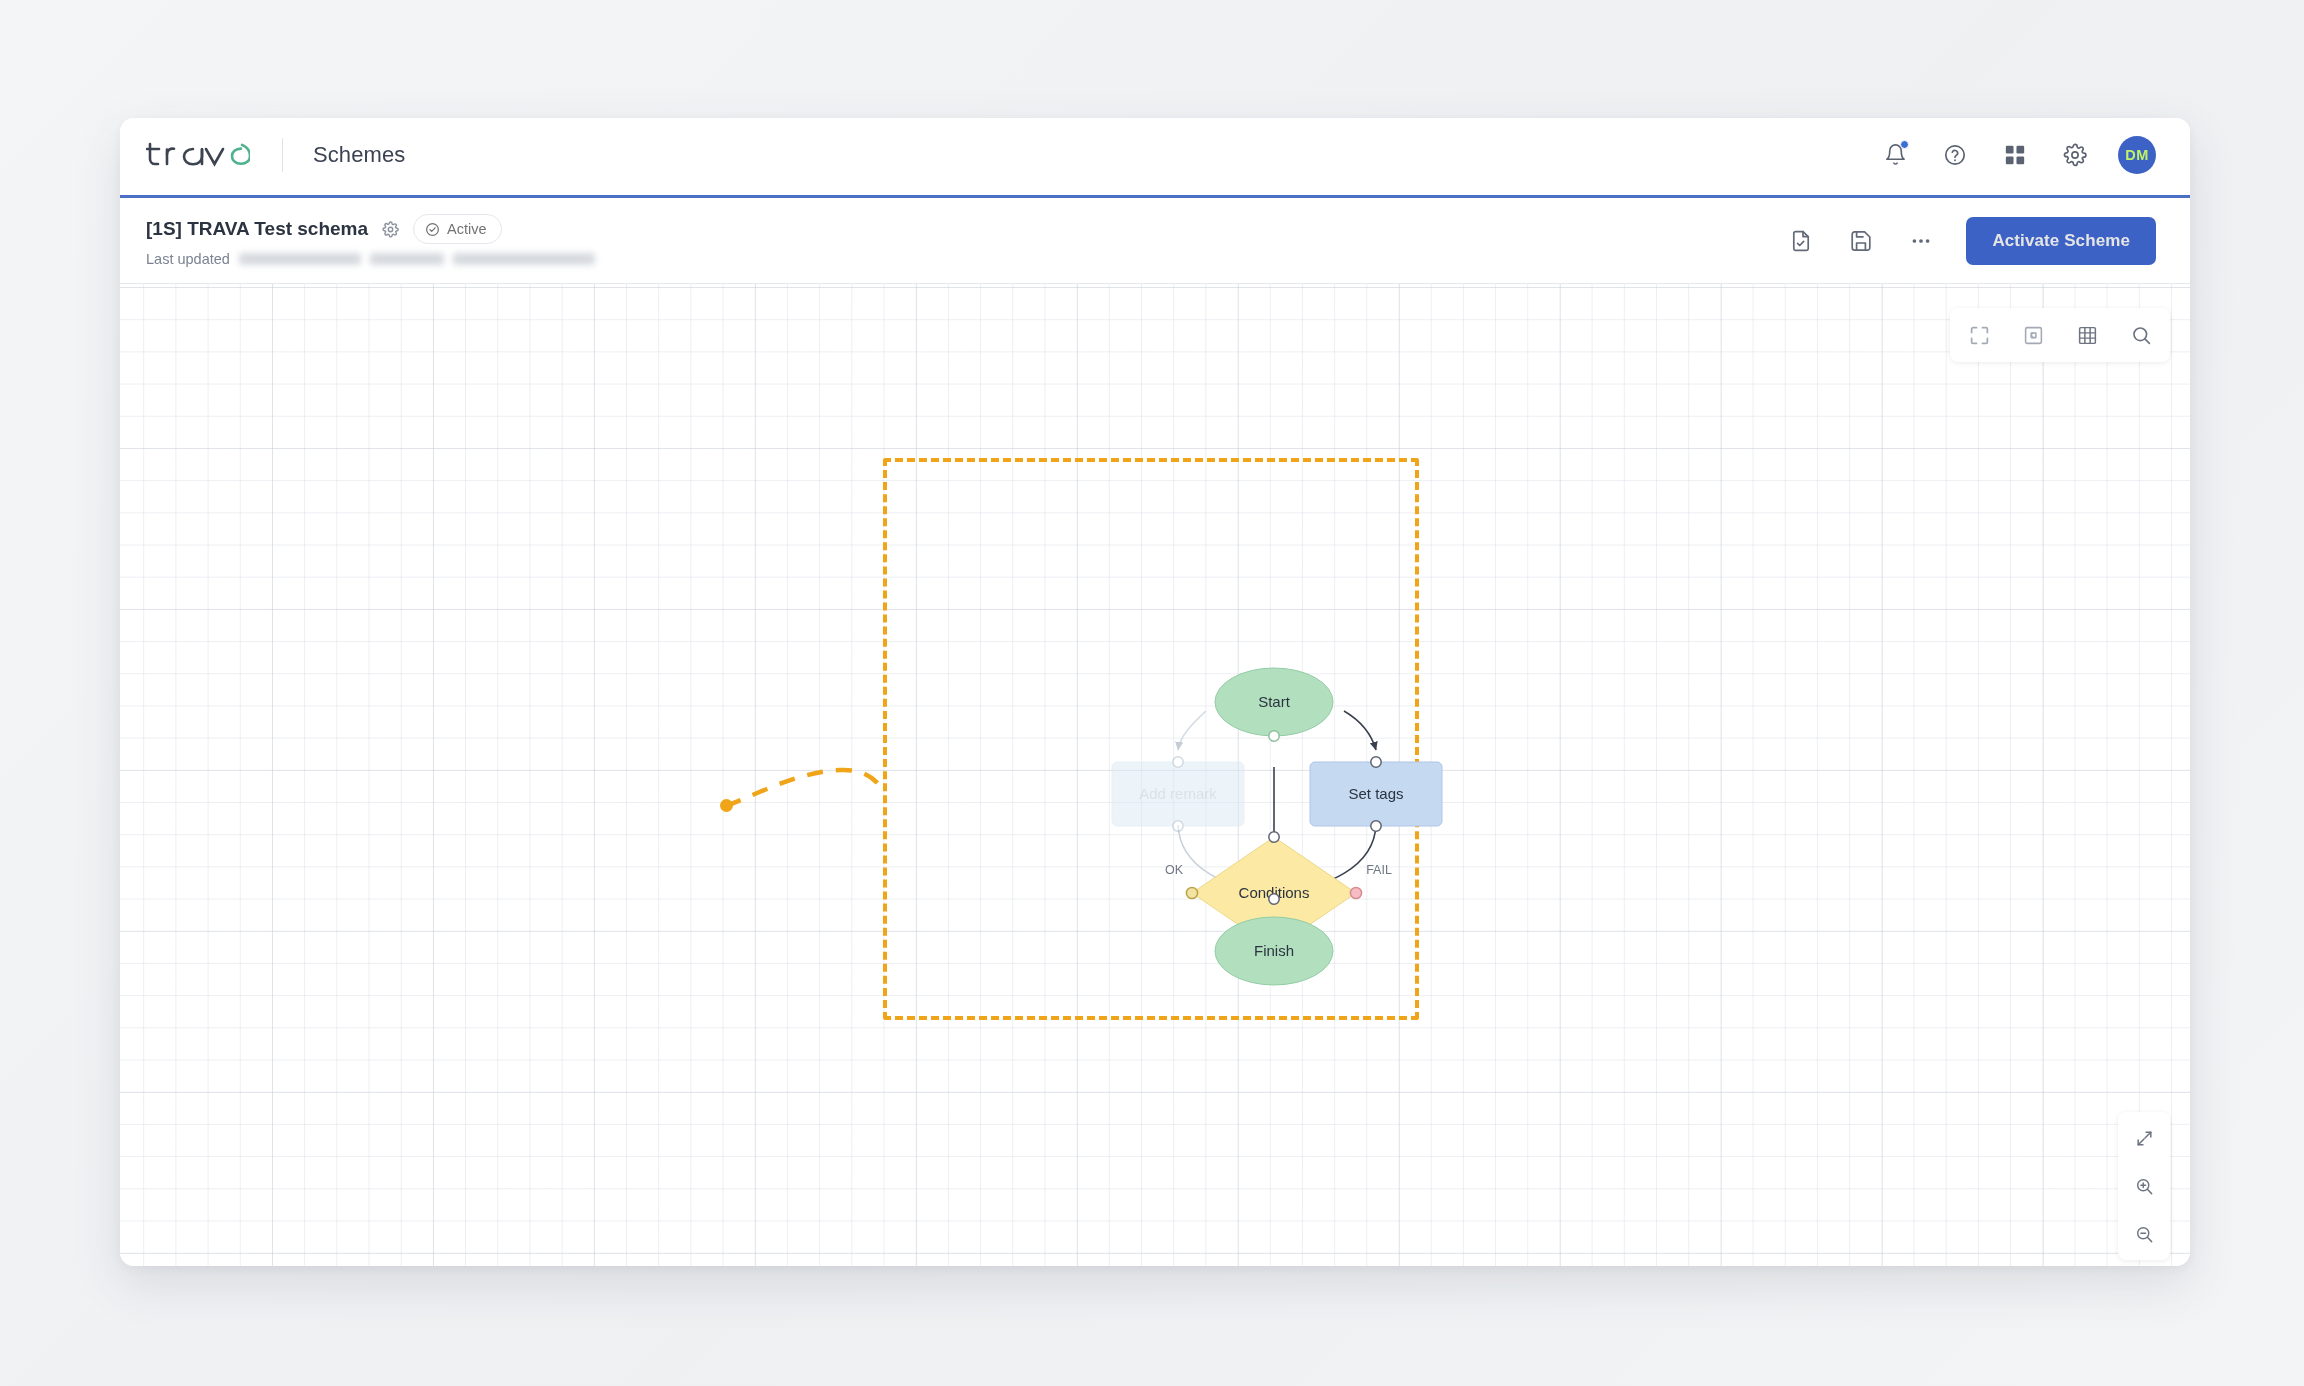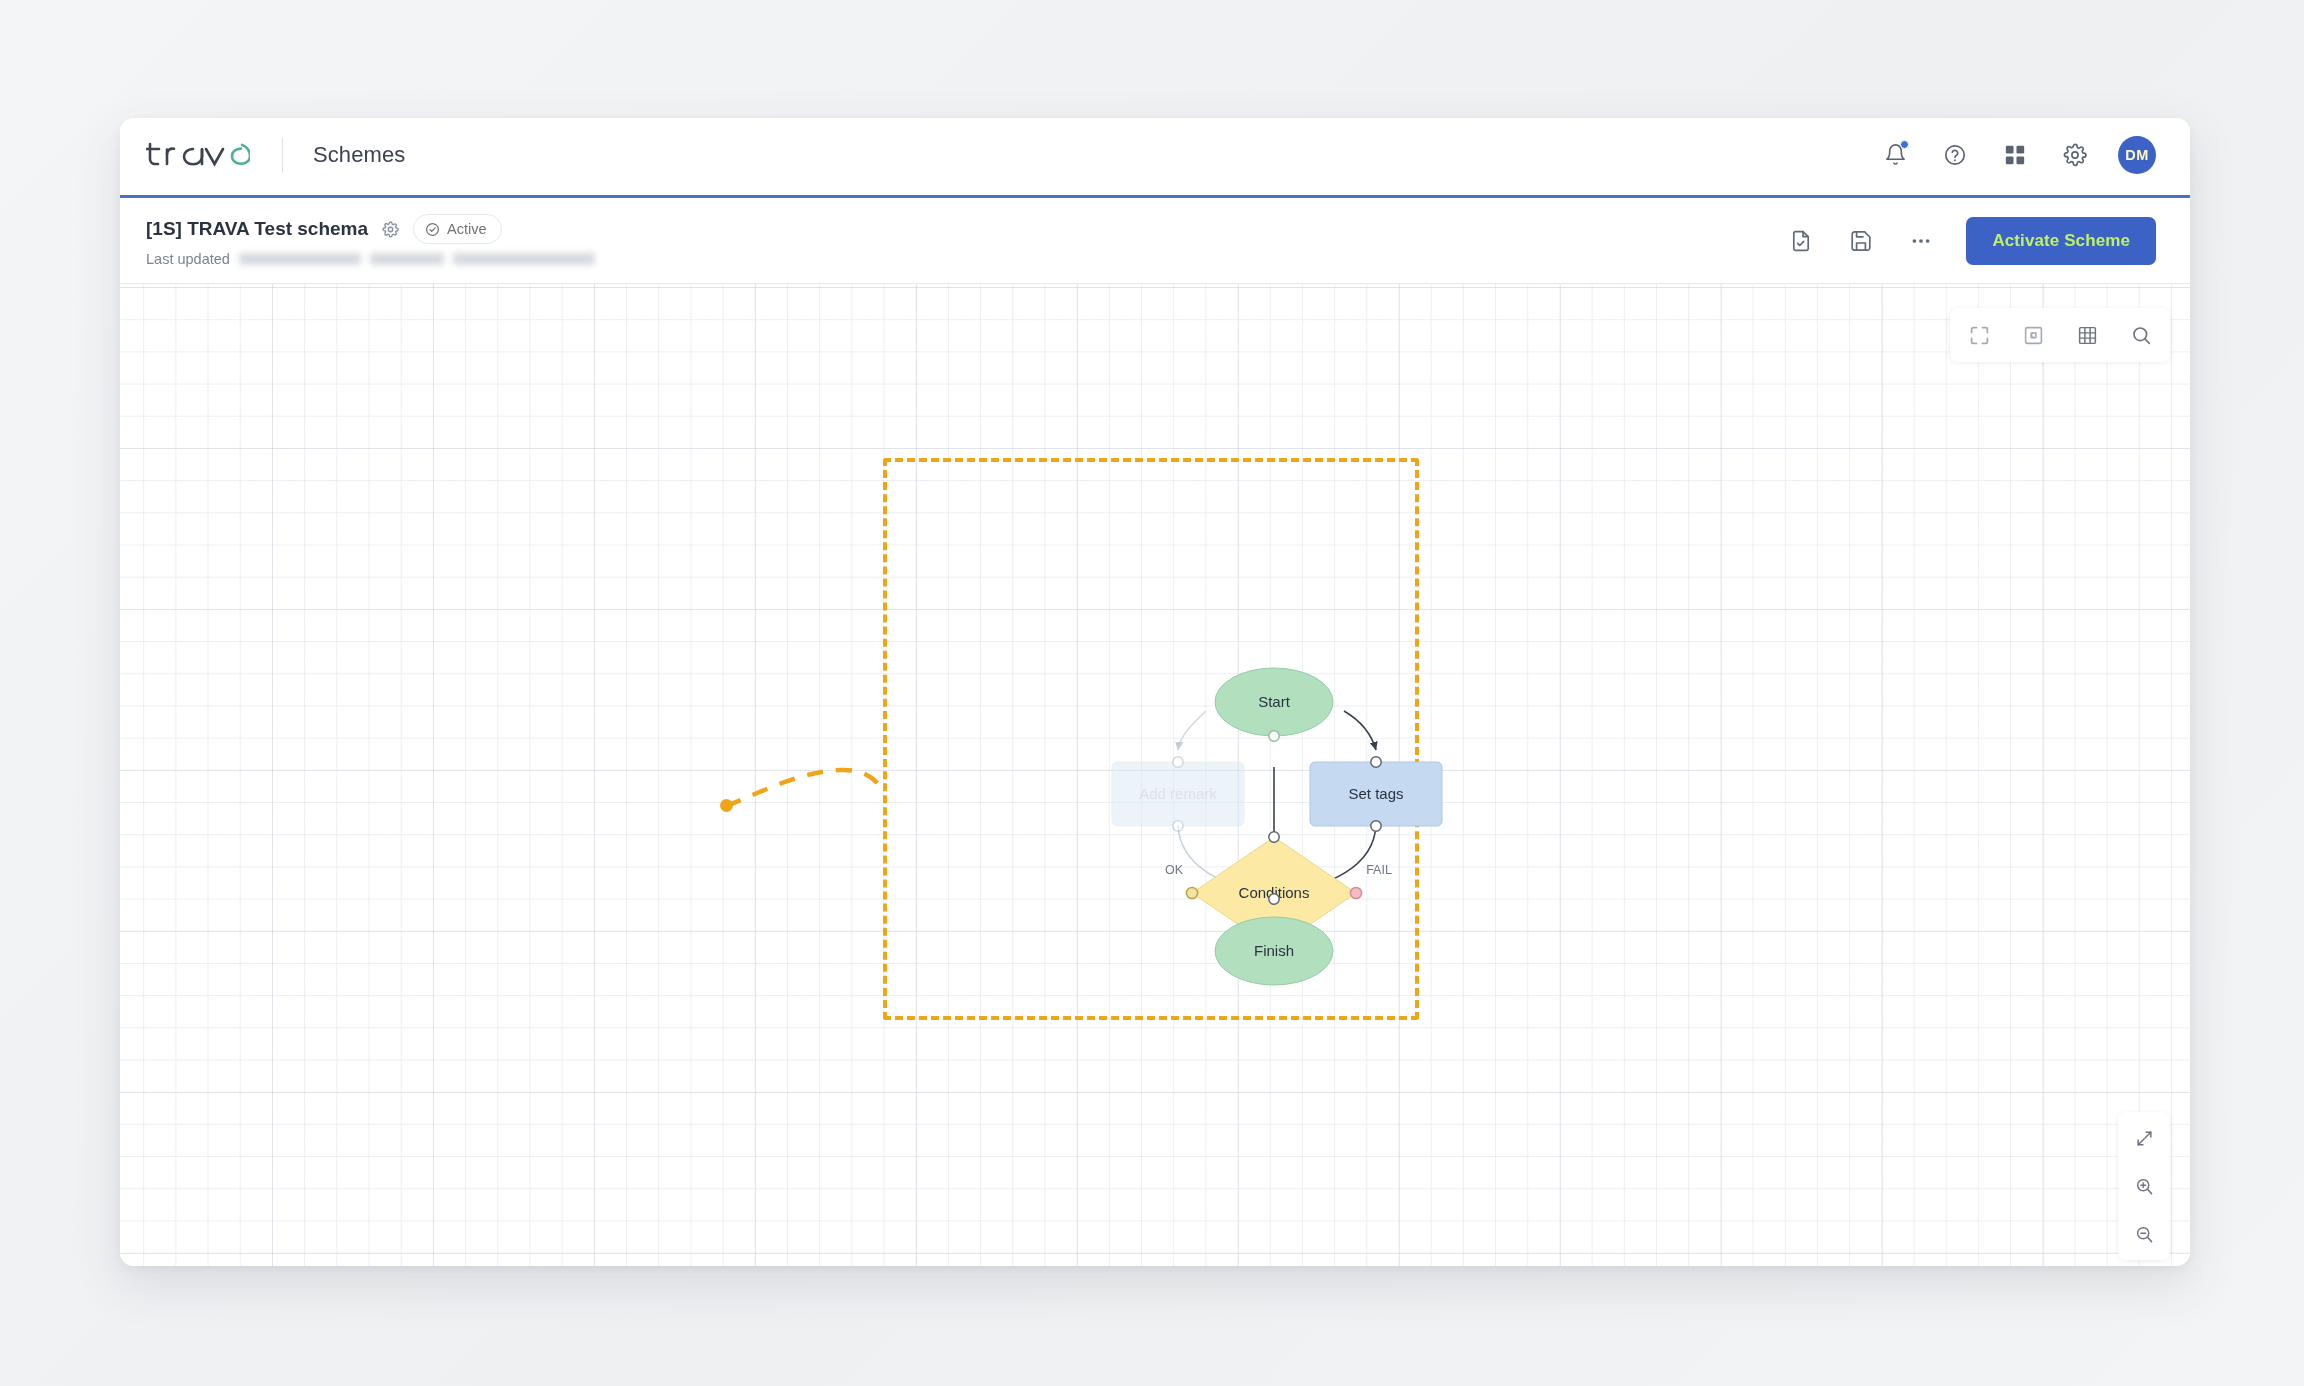--- a/index.html
+++ b/index.html
@@ -73,21 +73,21 @@
     top: 2px; right: 3px;
     width: 9px; height: 9px;
     border-radius: 50%;
     background: #3b6fd4;
     border: 1.5px solid #fff;
   }
   #avatar {
     width: 38px; height: 38px;
     border-radius: 50%;
     background: #3b62c4;
-    color: #fef9c3;
+    color: #bef264;
     font-size: 14.5px;
     font-weight: bold;
     display: flex; align-items: center; justify-content: center;
     letter-spacing: .4px;
     cursor: pointer;
   }
 
   
   #scheme-bar {
     position: relative;
@@ -140,21 +140,21 @@
   .sb-icon {
     width: 30px; height: 30px;
     display: flex; align-items: center; justify-content: center;
     color: #626a78;
     cursor: pointer;
   }
   #activate-button {
     height: 48px;
     padding: 0 26px;
     background: #3b62c4;
-    color: #bef264;
+    color: #e5e5e5;
     border: none;
     border-radius: 7px;
     font-size: 17px;
     font-weight: bold;
     font-family: inherit;
     cursor: pointer;
     letter-spacing: .1px;
     text-align: center;
   }
 

